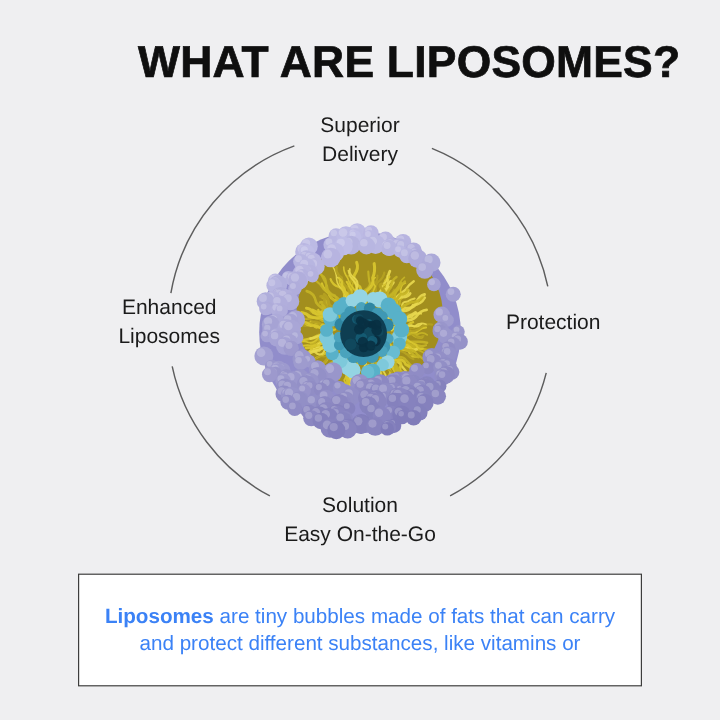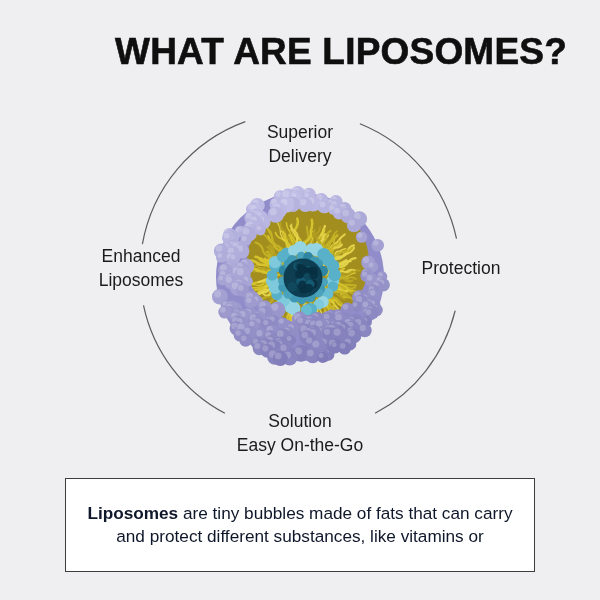--- a/index.html
+++ b/index.html
@@ -26,38 +26,38 @@
   .diagram-label{
     position:absolute;
     transform:translate(-50%,-50%);
     text-align:center;
     font-size:17.5px;
     line-height:1.37;
     color:#1b1b1b;
     font-weight:500;
     white-space:nowrap;
   }
-  .label-top{left:300px;top:117px;margin-top:28px;}
+  .label-top{left:300px;top:117px;}
   .label-right{left:461px;top:269px;}
   .label-bottom{left:300px;top:434px;}
   .label-left{left:141px;top:269px;}
   .infobox{
     position:absolute;
     left:65px;top:478px;
     width:470px;height:94px;
     box-sizing:border-box;
     background:#ffffff;
     border:1.5px solid #3d3d3d;
     display:flex;
     flex-direction:column;
     justify-content:center;
     text-align:center;
     font-size:17.2px;
     line-height:23px;
-    color:#0f172a;
+    color:#3b82f6;
   }
   .infobox .bold{font-weight:bold;}
 </style>
 </head>
 <body>
 
 <div class="canvas">
 
   <div class="page-title">WHAT ARE LIPOSOMES?</div>
 

